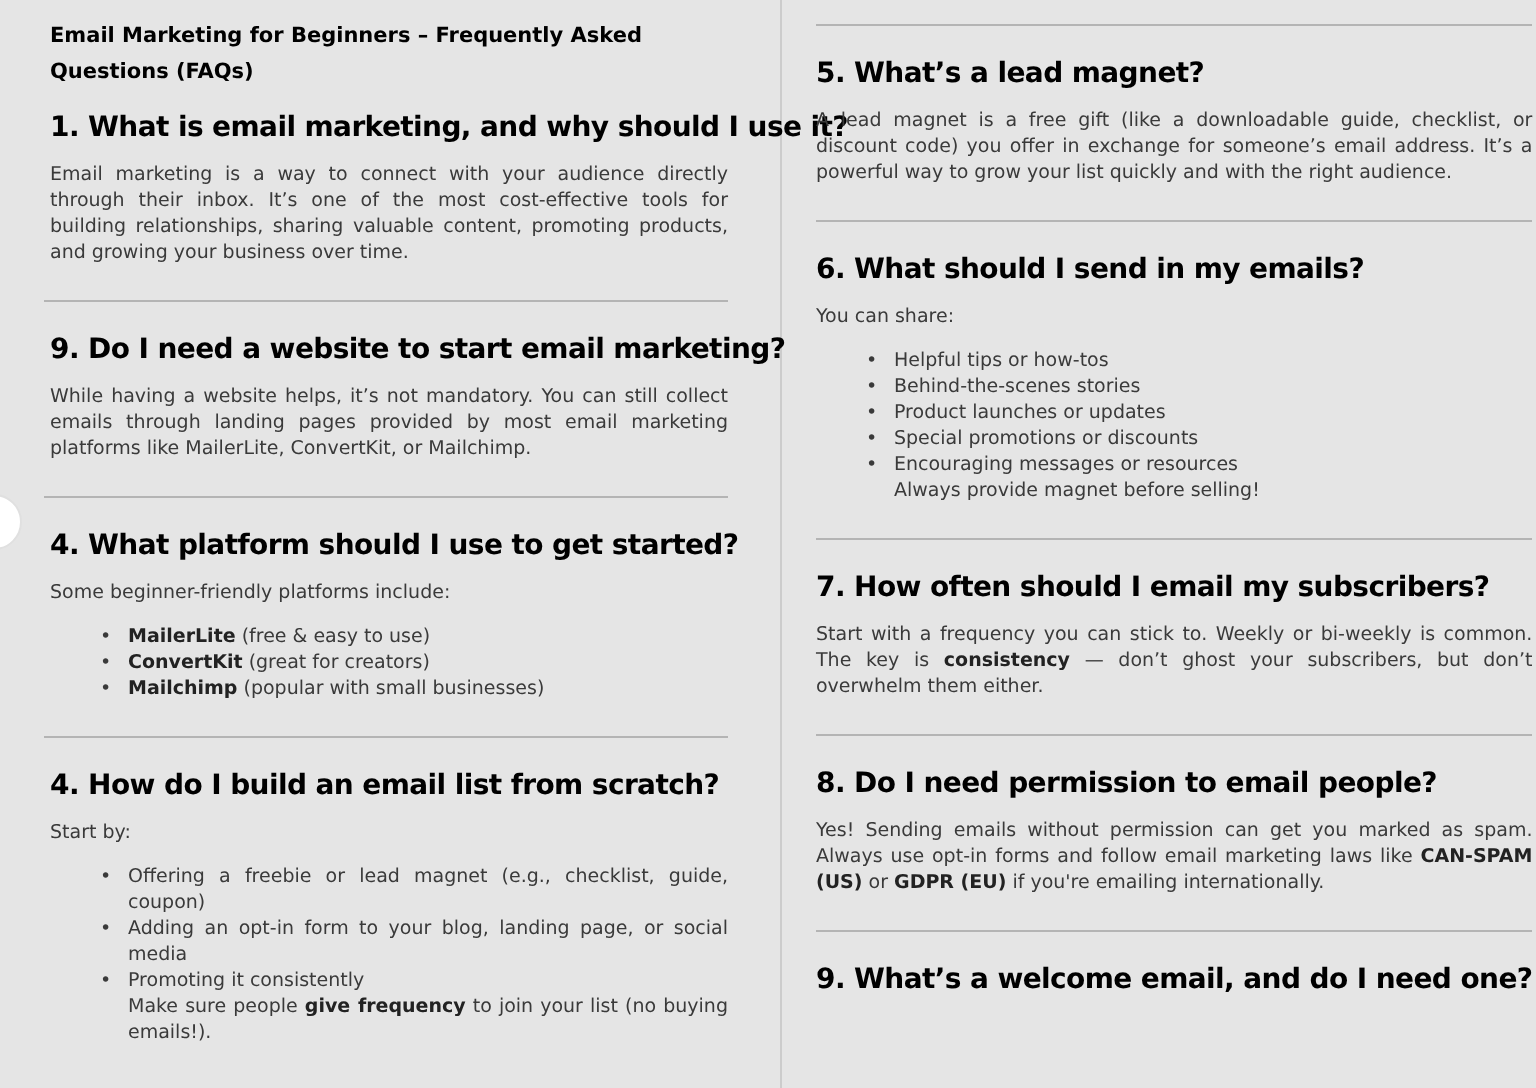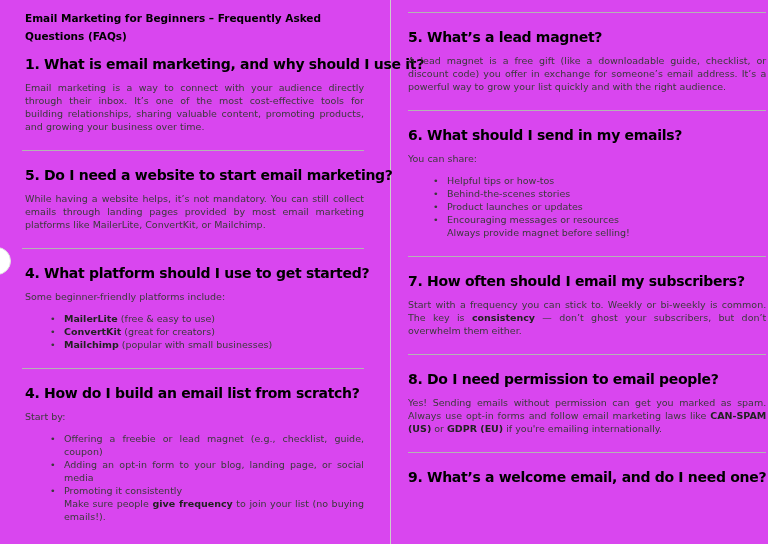--- a/index.html
+++ b/index.html
@@ -11,21 +11,21 @@
     width: 768px;
     height: 544px;
     overflow: hidden;
     font-family: "DejaVu Sans", sans-serif;
   }
   .page {
     position: relative;
     display: flex;
     width: 768px;
     height: 544px;
-    background: #d946ef;
+    background: #e5e5e5;
   }
   .col {
     box-sizing: border-box;
   }
   .col-left {
     width: 391px;
     border-right: 1px solid #cccccc;
     padding: 0 26px 0 25px;
   }
   .col-right {
@@ -103,21 +103,21 @@
 </style>
 </head>
 <body style="background: rgb(255, 255, 255);">
 
 <div class="page">
   <div class="col col-left">
       <div class="doc-title">Email Marketing for Beginners – Frequently Asked Questions (FAQs)</div>
       <h2>1. What is email marketing, and why should I use it?</h2>
       <p><span>Email marketing is a way to connect with your audience directly through their inbox. It’s one of the most cost-effective tools for building relationships, sharing valuable content, promoting products, and growing your business over time.</span></p>
       <hr>
-      <h2>5. Do I need a website to start email marketing?</h2>
+      <h2>9. Do I need a website to start email marketing?</h2>
       <p><span>While having a website helps, it’s not mandatory. You can still collect emails through landing pages provided by most email marketing platforms like MailerLite, ConvertKit, or Mailchimp.</span></p>
       <hr>
       <h2>4. What platform should I use to get started?</h2>
       <p><span>Some beginner-friendly platforms include:</span></p>
       <ul>
         <li><strong>MailerLite</strong><span> (free &amp; easy to use)</span></li>
         <li><strong>ConvertKit</strong><span> (great for creators)</span></li>
         <li><strong>Mailchimp</strong><span> (popular with small businesses)</span><br></li>
       </ul>
       <hr>
@@ -133,20 +133,21 @@
       <hr>
       <h2>5. What’s a lead magnet?</h2>
       <p><span>A lead magnet is a free gift (like a downloadable guide, checklist, or discount code) you offer in exchange for someone’s email address. It’s a powerful way to grow your list quickly and with the right audience.</span></p>
       <hr>
       <h2>6. What should I send in my emails?</h2>
       <p><span>You can share:</span></p>
       <ul>
         <li><span>Helpful tips or how-tos</span></li>
         <li><span>Behind-the-scenes stories</span></li>
         <li><span>Product launches or updates</span></li>
+        <li><span>Special promotions or discounts</span></li>
         <li><span>Encouraging messages or resources</span><br><span>Always provide magnet before selling!</span></li>
       </ul>
       <hr>
       <h2>7. How often should I email my subscribers?</h2>
       <p><span>Start with a frequency you can stick to. Weekly or bi-weekly is common. The key is </span><strong>consistency</strong><span> — don’t ghost your subscribers, but don’t overwhelm them either.</span></p>
       <hr>
       <h2>8. Do I need permission to email people?</h2>
       <p><span>Yes! Sending emails without permission can get you marked as spam. Always use opt-in forms and follow email marketing laws like </span><strong>CAN-SPAM (US)</strong><span> or </span><strong>GDPR (EU)</strong><span> if you're emailing internationally.</span></p>
       <hr>
       <h2>9. What’s a welcome email, and do I need one?</h2>

